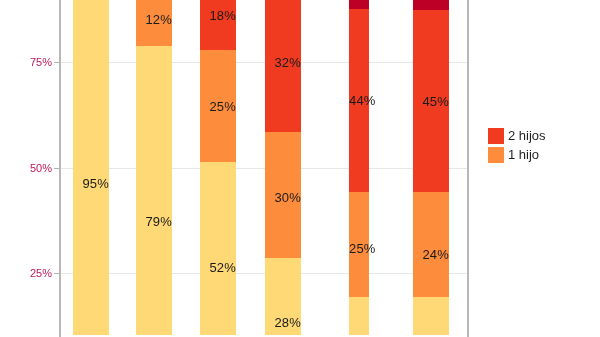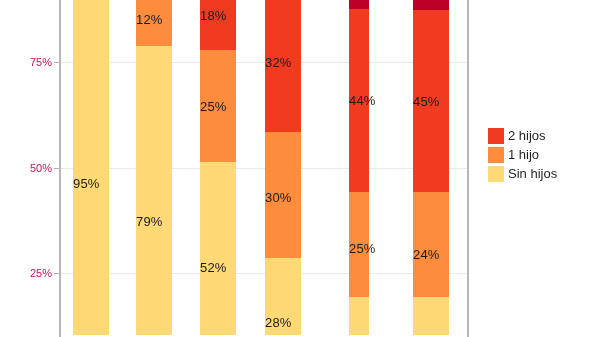--- a/index.html
+++ b/index.html
@@ -69,21 +69,21 @@
   }
   .seg {
     position: absolute;
     left: 0;
     width: 100%;
   }
   .seg-label {
     position: absolute;
     left: 0;
     width: 100%;
-    text-align: left;
+    text-align: right;
     font-size: 13px;
     color: #1a1a1a;
     transform: translateY(-50%);
     letter-spacing: 0.2px;
   }
 
   
   .legend {
     position: absolute;
     left: 488px;
@@ -178,19 +178,15 @@
 
   <div class="legend" id="legend">
       <div class="legend-row">
         <span class="legend-swatch" style="background: rgb(240, 59, 32);"></span>
         <span class="legend-label">2 hijos</span>
       </div>
       <div class="legend-row">
         <span class="legend-swatch" style="background: rgb(253, 141, 60);"></span>
         <span class="legend-label">1 hijo</span>
       </div>
-      <div class="legend-row">
-        <span class="legend-swatch" style="background: rgb(254, 217, 118);"></span>
-        <span class="legend-label">Sin hijos</span>
-      </div>
     </div>
 
 </div>
 
 </body></html>

